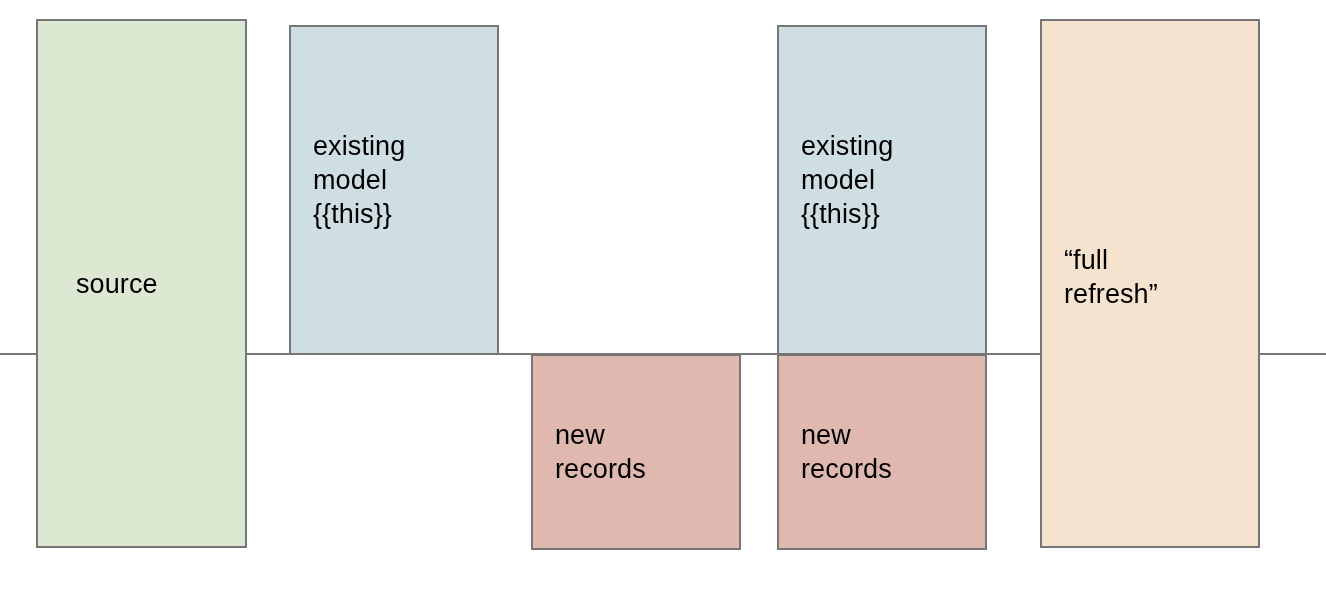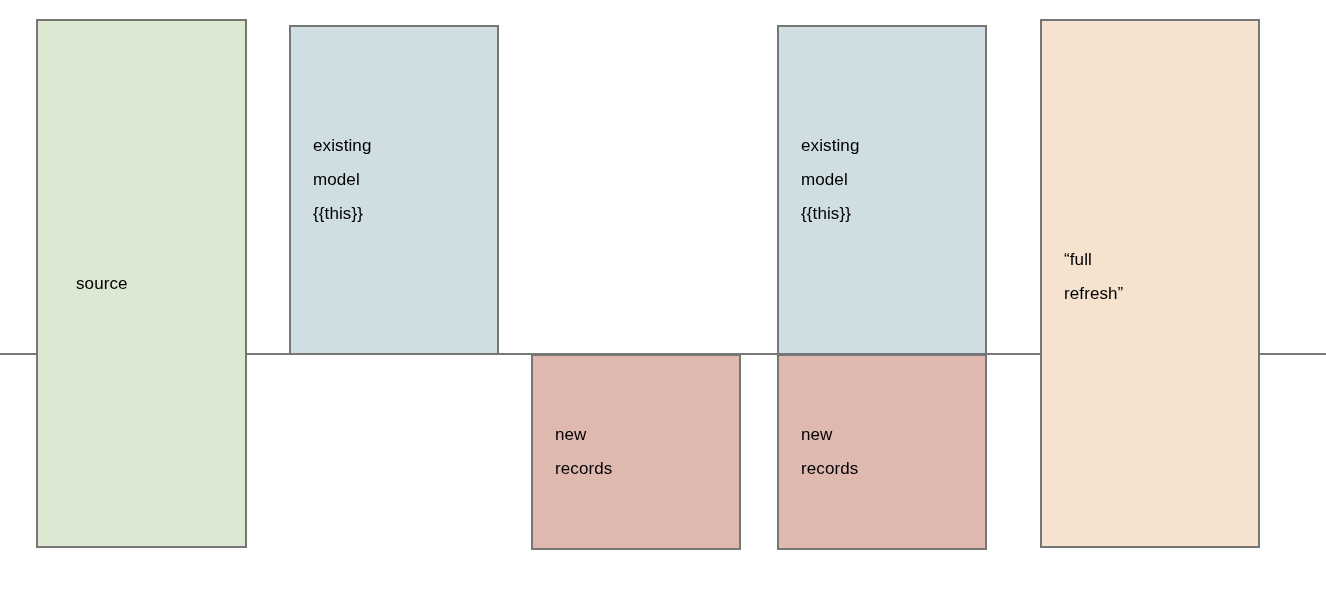--- a/index.html
+++ b/index.html
@@ -30,21 +30,21 @@
     position: absolute;
     box-sizing: border-box;
     border: 2px solid #767676;
     display: flex;
     flex-direction: column;
     justify-content: center;
     align-items: flex-start;
     z-index: 2;
   }
   .node .label {
-    font-size: 17px;
+    font-size: 27px;
     line-height: 34px;
     color: #000000;
     text-align: left;
     padding: 0 20px 0 22px;
     white-space: pre-line;
     letter-spacing: 0.1px;
   }
   
   #node-source        { left: 36px;   top: 19px;  width: 211px; height: 529px; background: #DCE8D2; }
   #node-existing-1    { left: 289px;  top: 25px;  width: 210px; height: 330px; background: #CFDEE3; }

